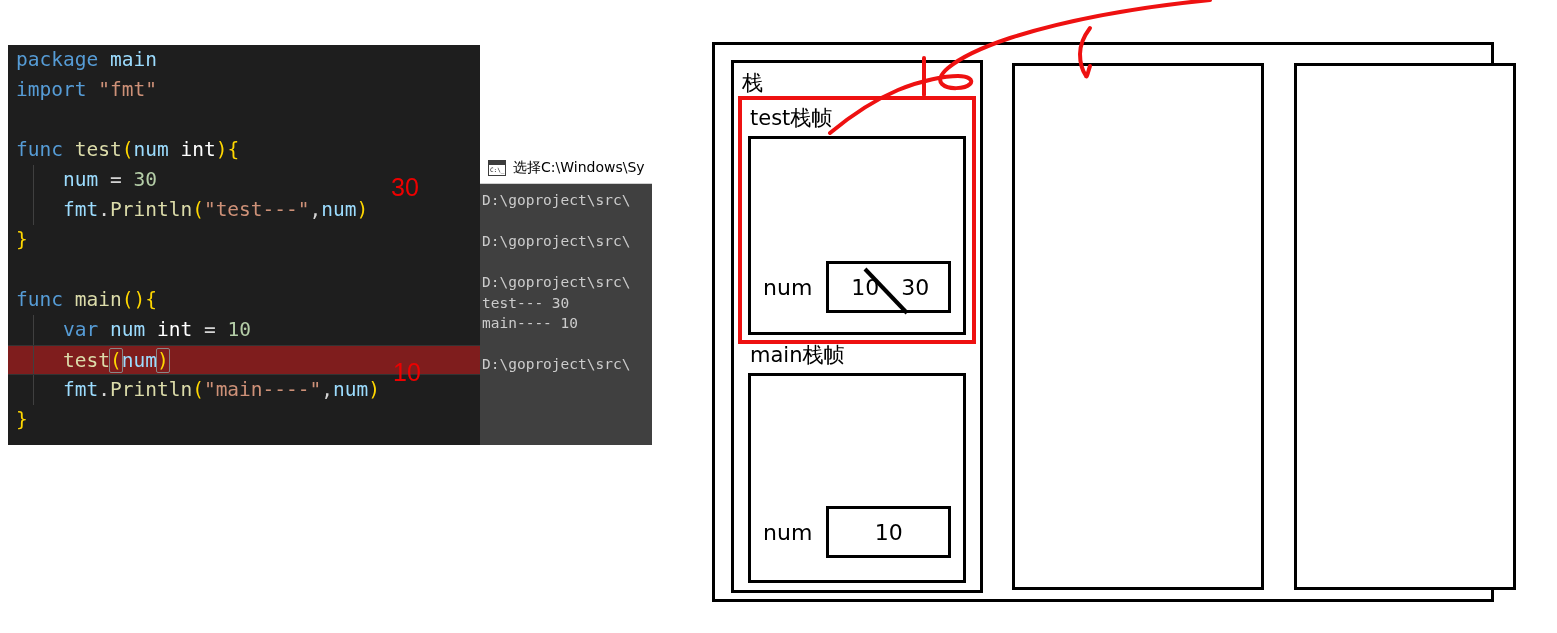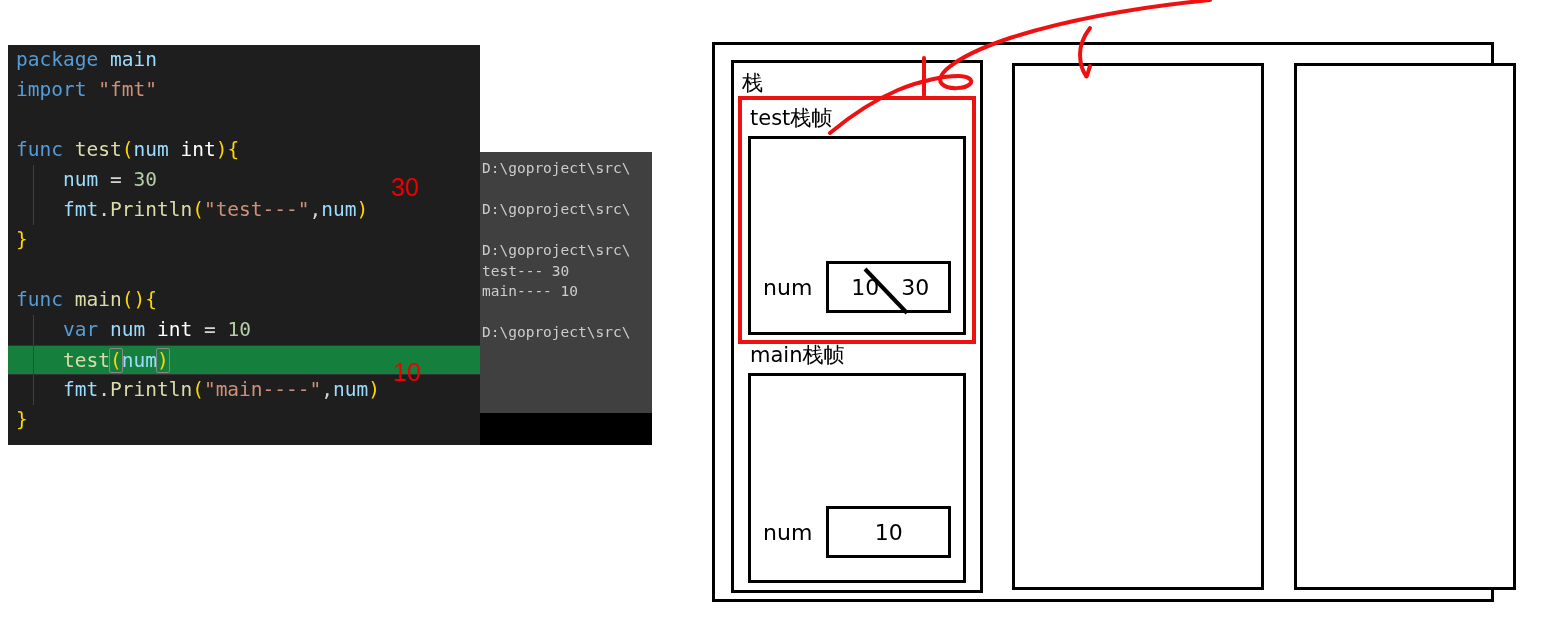--- a/index.html
+++ b/index.html
@@ -35,21 +35,21 @@
     line-height: 30px;
     white-space: pre;
   }
   .code-line {
     position: relative;
     height: 30px;
     padding-left: 8px;
     box-sizing: border-box;
   }
   .code-line.current {
-    background: #15803d;
+    background: #7f1d1d;
     border-top: 1px solid #333333;
     border-bottom: 1px solid #333333;
     height: 30px;
   }
   .indent-guide {
     position: absolute;
     left: 25px;
     top: 0;
     bottom: 0;
     width: 1px;
@@ -292,20 +292,24 @@
 </head>
 <body>
 
 <div id="code-editor">
   <div id="code-lines"><div class="code-line"><span><span class="kw">package</span><span class="pun"> </span><span class="var">main</span></span></div><div class="code-line"><span><span class="kw">import</span><span class="pun"> </span><span class="str">"fmt"</span></span></div><div class="code-line"><span></span></div><div class="code-line"><span><span class="kw">func</span><span class="pun"> </span><span class="fn">test</span><span class="brk">(</span><span class="var">num</span><span class="pun"> </span><span class="typ">int</span><span class="brk">)</span><span class="brk">{</span></span></div><div class="code-line"><span class="indent-guide"></span><span>    <span class="var">num</span><span class="pun"> = </span><span class="num">30</span></span></div><div class="code-line"><span class="indent-guide"></span><span>    <span class="var">fmt</span><span class="pun">.</span><span class="fn">Println</span><span class="brk">(</span><span class="str">"test---"</span><span class="pun">,</span><span class="var">num</span><span class="brk">)</span></span></div><div class="code-line"><span><span class="brk">}</span></span></div><div class="code-line"><span></span></div><div class="code-line"><span><span class="kw">func</span><span class="pun"> </span><span class="fn">main</span><span class="brk">(</span><span class="brk">)</span><span class="brk">{</span></span></div><div class="code-line"><span class="indent-guide"></span><span>    <span class="kw">var</span><span class="pun"> </span><span class="var">num</span><span class="pun"> </span><span class="typ">int</span><span class="pun"> = </span><span class="num">10</span></span></div><div class="code-line current"><span class="indent-guide"></span><span>    <span class="fn">test</span><span class="brk brk-hl">(</span><span class="var">num</span><span class="brk brk-hl">)</span></span></div><div class="code-line"><span class="indent-guide"></span><span>    <span class="var">fmt</span><span class="pun">.</span><span class="fn">Println</span><span class="brk">(</span><span class="str">"main----"</span><span class="pun">,</span><span class="var">num</span><span class="brk">)</span></span></div><div class="code-line"><span><span class="brk">}</span></span></div></div>
 <div class="annot-red" style="left: 383px; top: 130px; color: rgb(238, 0, 0);">30</div>
     <div class="annot-red" style="left: 385px; top: 315px; color: rgb(238, 0, 0);">10</div>
   </div>
 
 <div id="console-window">
+  <div id="console-titlebar">
+    <span id="console-icon"></span>
+    <span id="console-title-text">选择C:\Windows\Sy</span>
+  </div>
   <div id="console-body"><div>D:\goproject\src\</div><div class="console-blank"></div><div>D:\goproject\src\</div><div class="console-blank"></div><div>D:\goproject\src\</div><div>test--- 30</div><div>main---- 10</div><div class="console-blank"></div><div>D:\goproject\src\</div></div>
 </div>
 
 <div id="diagram">
 
   <div id="outer-frame"></div>
 
   <div id="stack-col" class="memory-col">
     <div id="stack-label" class="col-label">栈</div>
   </div>

